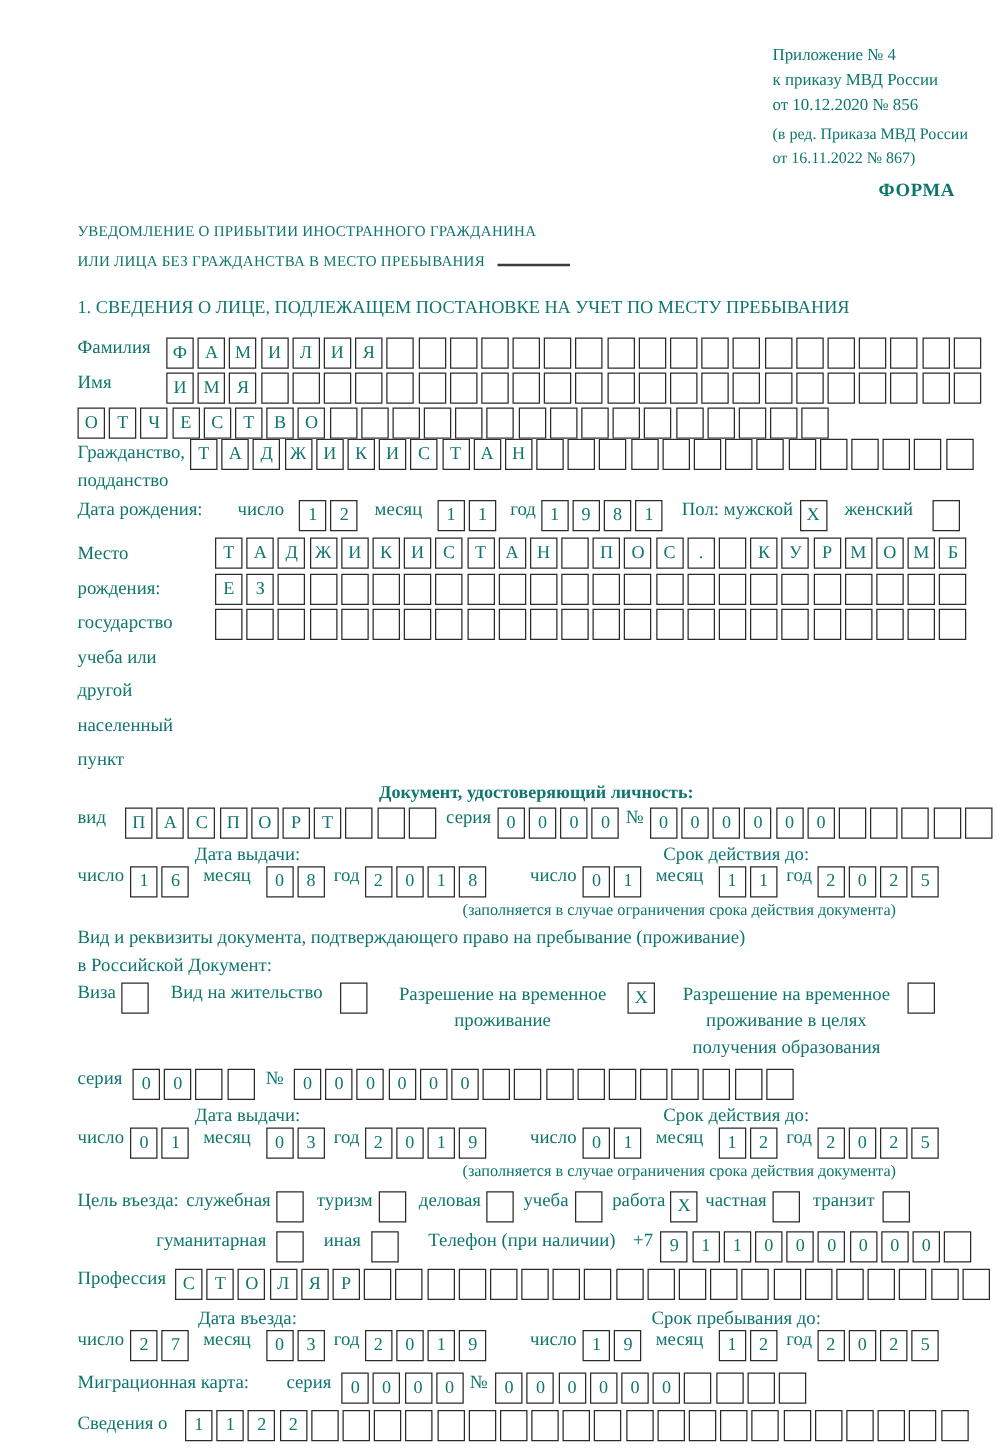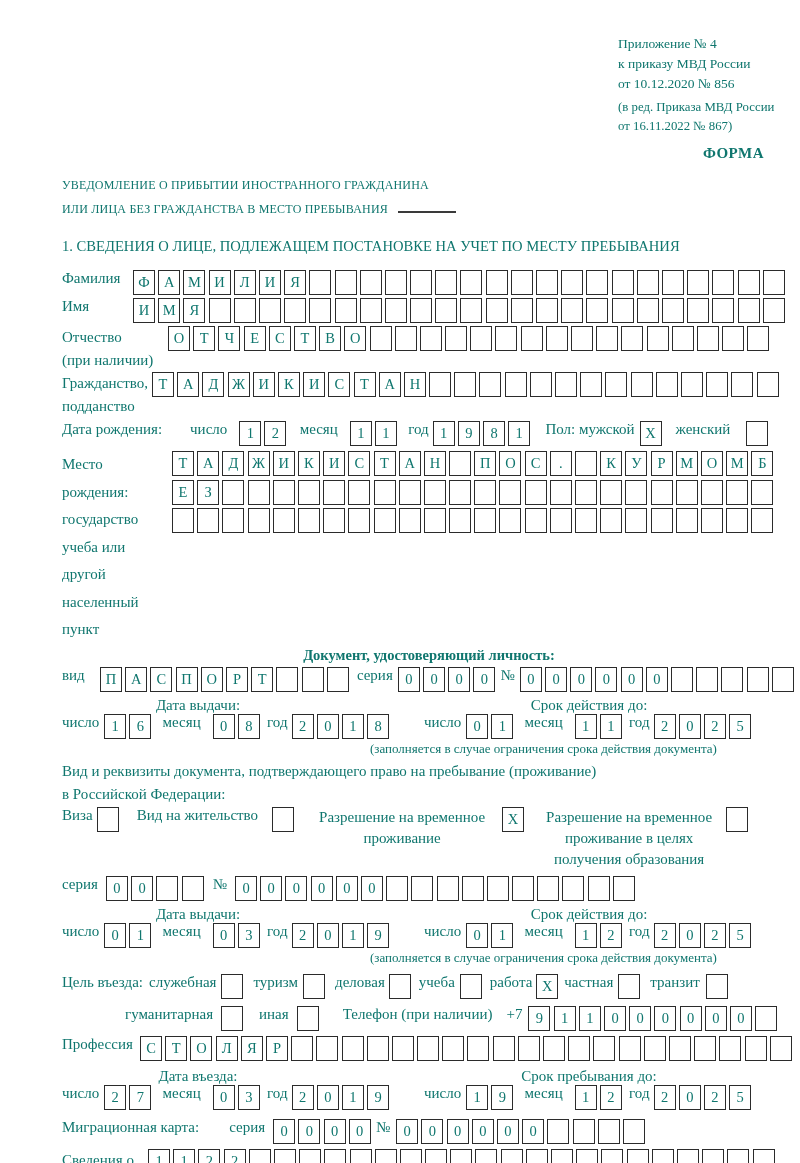--- a/index.html
+++ b/index.html
@@ -116,24 +116,20 @@
         <span class="cell"></span>
         <span class="cell"></span>
         <span class="cell"></span>
         <span class="cell"></span>
         <span class="cell"></span>
         <span class="cell"></span>
       </span>
   </div>
 
   <div class="frow top" style="margin-top:3px">
-    <span class="lblcol" style="width:106px">
-      <div>Отчество</div>
-      <div>(при наличии)</div>
-    </span>
     <span class="cells">
         <span class="cell">О</span>
         <span class="cell">Т</span>
         <span class="cell">Ч</span>
         <span class="cell">Е</span>
         <span class="cell">С</span>
         <span class="cell">Т</span>
         <span class="cell">В</span>
         <span class="cell">О</span>
         <span class="cell"></span>
@@ -384,21 +380,21 @@
           <span class="cell">0</span>
           <span class="cell">2</span>
           <span class="cell">5</span>
         </span>
     </span>
   </div>
 
   <div class="note" style="margin-left:308px;margin-top:2px">(заполняется в случае ограничения срока действия документа)</div>
 
   <div class="lbl" style="margin-top:6px">Вид и реквизиты документа, подтверждающего право на пребывание (проживание)</div>
-  <div class="lbl" style="margin-top:6px">в Российской Федерации:</div>
+  <div class="lbl" style="margin-top:6px">в Российской Документ:</div>
 
   <div class="frow top" style="margin-top:4px">
     <span class="lbl">Виза</span>
     <span class="cb" style="margin-left:4px"></span>
     <span class="lbl" style="margin-left:18px">Вид на жительство</span>
     <span class="cb" style="margin-left:14px"></span>
     <span class="optlines" style="width:188px;margin-left:14px">
       <div>Разрешение на временное</div>
       <div>проживание</div>
     </span>

